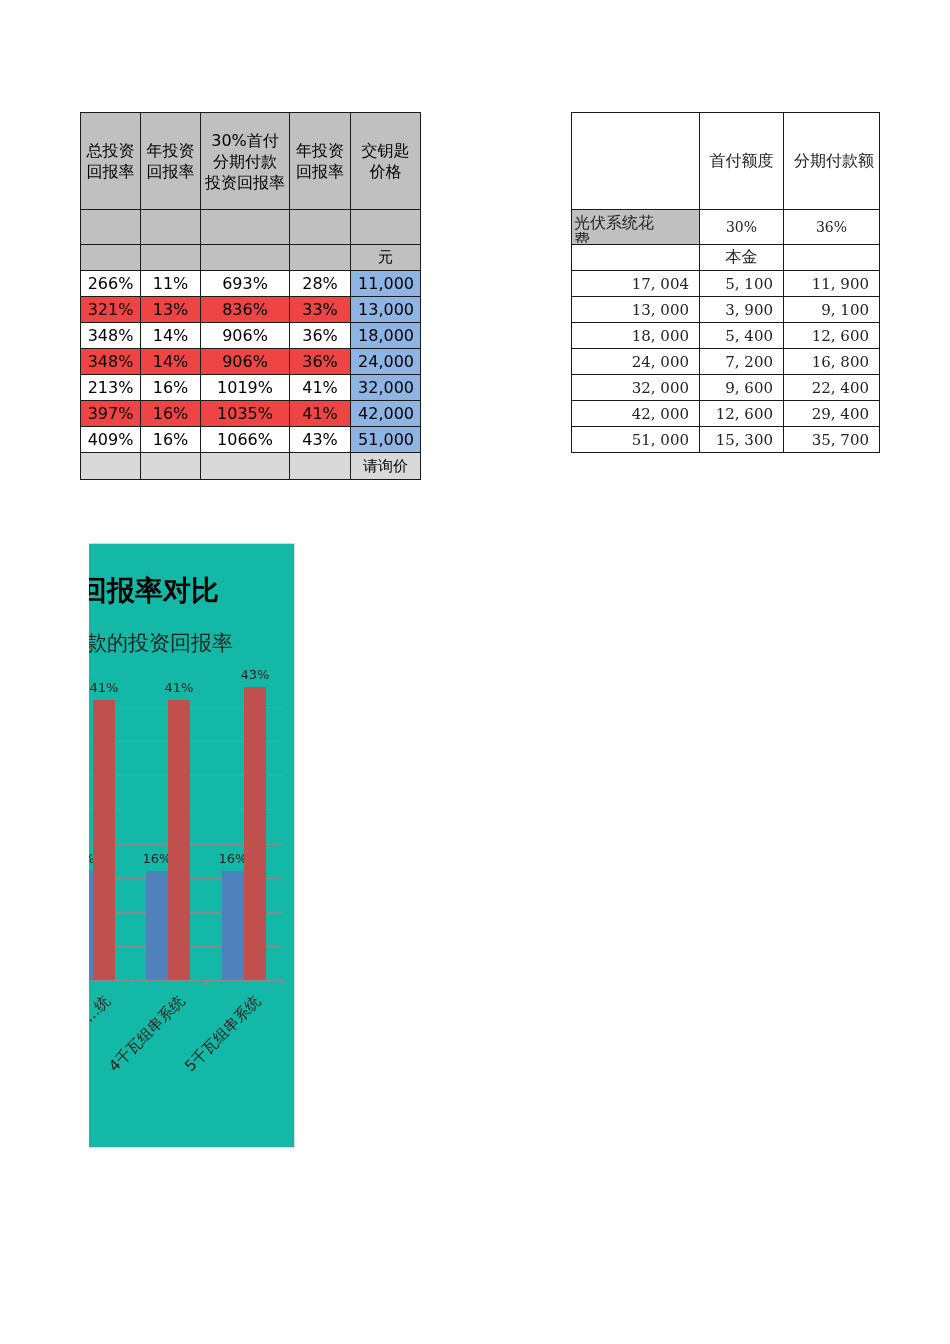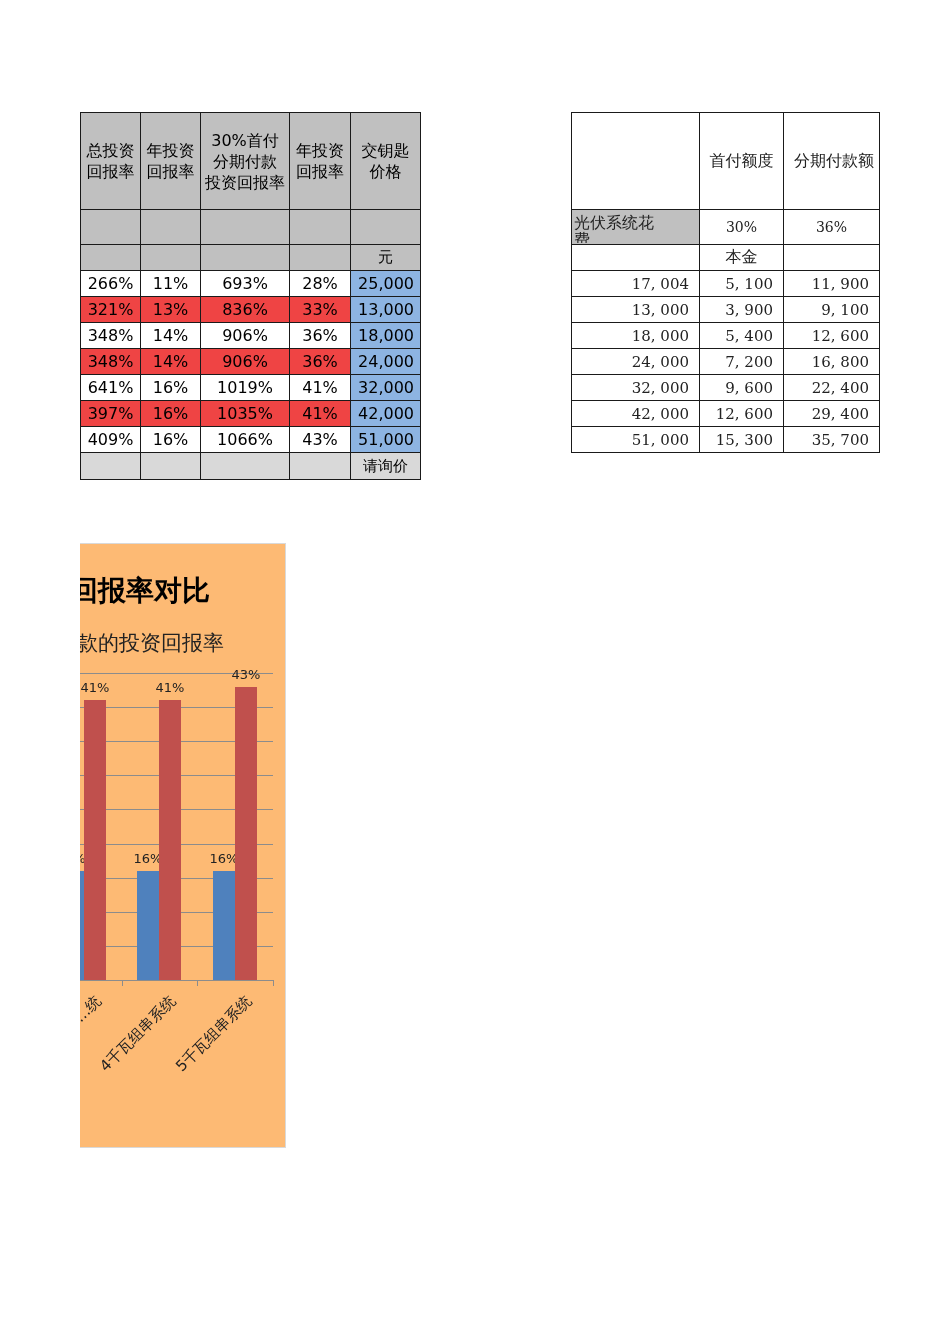--- a/index.html
+++ b/index.html
@@ -29,22 +29,22 @@
     .rtable td { border: 1px solid #1a1a1a; box-sizing: border-box; font-size: 15px; color: #222;
                  white-space: nowrap; overflow: hidden; padding: 0 5px; }
     .rtable .hdr td { height: 97px; text-align: center; font-size: 16px; }
     .rtable .pct td { height: 35px; text-align: center; font-size: 14px; }
     .rtable .pct td.label-cell { background: #c0c0c0; text-align: left; padding: 0 2px; vertical-align: top; position: relative; font-family: Liberation Mono, monospace; }
     .rtable .label-inner { font-size: 16px; line-height: 17px; white-space: normal; height: 33px; overflow: hidden; padding-top: 6px; box-sizing: border-box; }
     .rtable .sub td { height: 26px; text-align: center; font-size: 16px; }
     .rtable .row td { height: 26px; text-align: right; padding-right: 10px; }
 
     
-    .chart { position: absolute; left: 0px; top: 543px; width: 206px; height: 605px;
-             border: 1px solid #d9d9d9; border-left: none; background: #fdba74; overflow: hidden; box-sizing: border-box; }
+    .chart { position: absolute; left: 9px; top: 543px; width: 206px; height: 605px;
+             border: 1px solid #d9d9d9; border-left: none; background: #14b8a6; overflow: hidden; box-sizing: border-box; }
     .chart-title { position: absolute; left: -10px; top: 28px; font-size: 28px; font-weight: bold; white-space: nowrap; letter-spacing: 0px; }
     .chart-subtitle { position: absolute; left: -3px; top: 85px; font-size: 21px; white-space: nowrap; color: #222; }
     .plot { position: absolute; left: 0; top: 0; width: 206px; height: 605px; }
     .gridline { position: absolute; left: 0; width: 193px; height: 1px; background: #8c8c8c; }
     .bar { position: absolute; }
     .bar.blue { background: #4f81bd; }
     .bar.red { background: #c0504d; }
     .data-label { position: absolute; font-size: 13px; color: #222; white-space: nowrap; transform: translateX(-50%); }
     .axis-tick { position: absolute; width: 1px; height: 6px; background: #8c8c8c; }
     .cat-label { position: absolute; font-size: 15px; white-space: nowrap; transform-origin: 100% 0%; transform: rotate(-45deg); color: #222; }
@@ -82,21 +82,21 @@
       <td></td>
       <td></td>
       <td></td>
       <td class="price-unit">元</td>
     </tr>
     <tr class="row odd">
       <td>266%</td>
       <td>11%</td>
       <td>693%</td>
       <td>28%</td>
-      <td class="price">25,000</td>
+      <td class="price">11,000</td>
     </tr>
     <tr class="row even">
       <td>321%</td>
       <td>13%</td>
       <td>836%</td>
       <td>33%</td>
       <td class="price">13,000</td>
     </tr>
     <tr class="row odd">
       <td>348%</td>
@@ -106,21 +106,21 @@
       <td class="price">18,000</td>
     </tr>
     <tr class="row even">
       <td>348%</td>
       <td>14%</td>
       <td>906%</td>
       <td>36%</td>
       <td class="price">24,000</td>
     </tr>
     <tr class="row odd">
-      <td>641%</td>
+      <td>213%</td>
       <td>16%</td>
       <td>1019%</td>
       <td>41%</td>
       <td class="price">32,000</td>
     </tr>
     <tr class="row even">
       <td>397%</td>
       <td>16%</td>
       <td>1035%</td>
       <td>41%</td>

